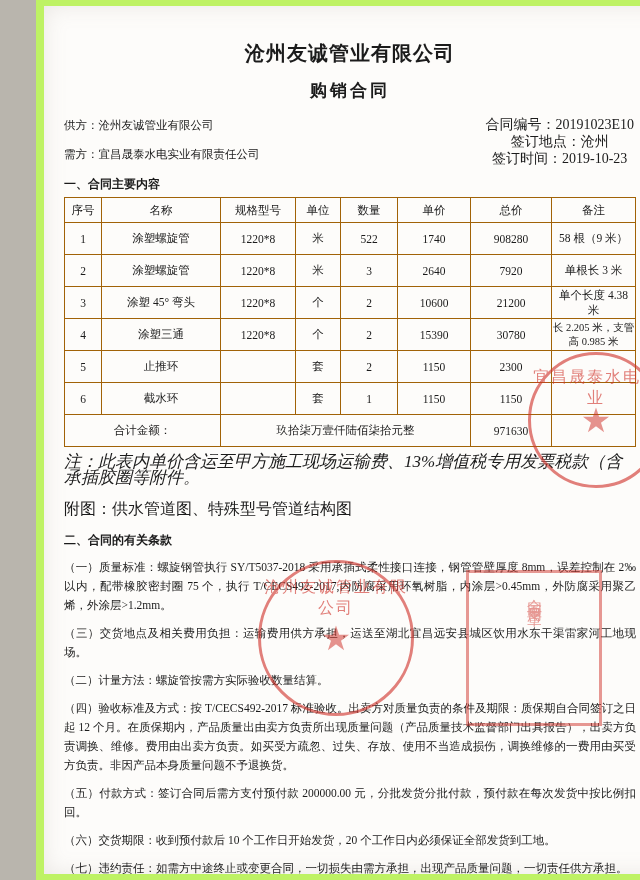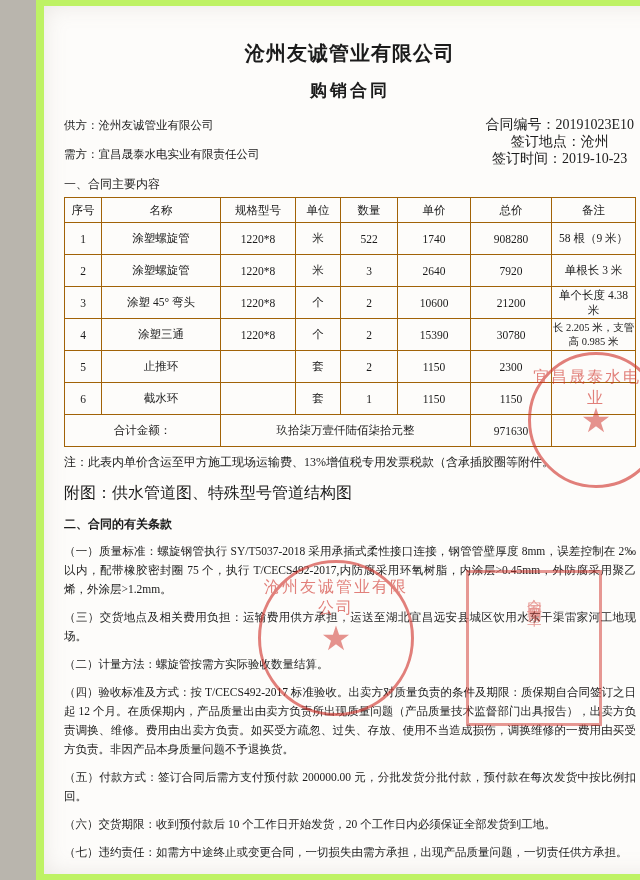--- a/index.html
+++ b/index.html
@@ -64,21 +64,21 @@
   .meta {
     position: absolute;
     right: 2px;
     top: -2px;
     font-size: 14px;
     line-height: 17px;
     text-align: center;
   }
   .sec {
     font-size: 12px;
-    font-weight: normal;
+    font-weight: bold;
     margin-top: 8px;
     margin-bottom: 4px;
   }
   table.main {
     width: 100%;
     border-collapse: collapse;
     font-size: 11.5px;
   }
   table.main td, table.main th {
     border: 1px solid #a16207;
@@ -94,23 +94,24 @@
   .c-no { width: 36px; }
   .c-name { width: 118px; }
   .c-spec { width: 74px; }
   .c-unit { width: 44px; }
   .c-qty { width: 56px; }
   .c-price { width: 72px; }
   .c-total { width: 80px; }
   .c-rem { width: auto; }
   .totalrow td.lbl { font-size: 11.5px; }
   .note {
-    font-size: 12px;
+    font-size: 17px;
     margin-top: 7px;
     line-height: 16px;
+    font-style: italic;
   }
   .attach {
     font-size: 16px;
     margin-top: 13px;
   }
   .sec2 {
     font-size: 12px;
     font-weight: bold;
     margin-top: 12px;
   }

